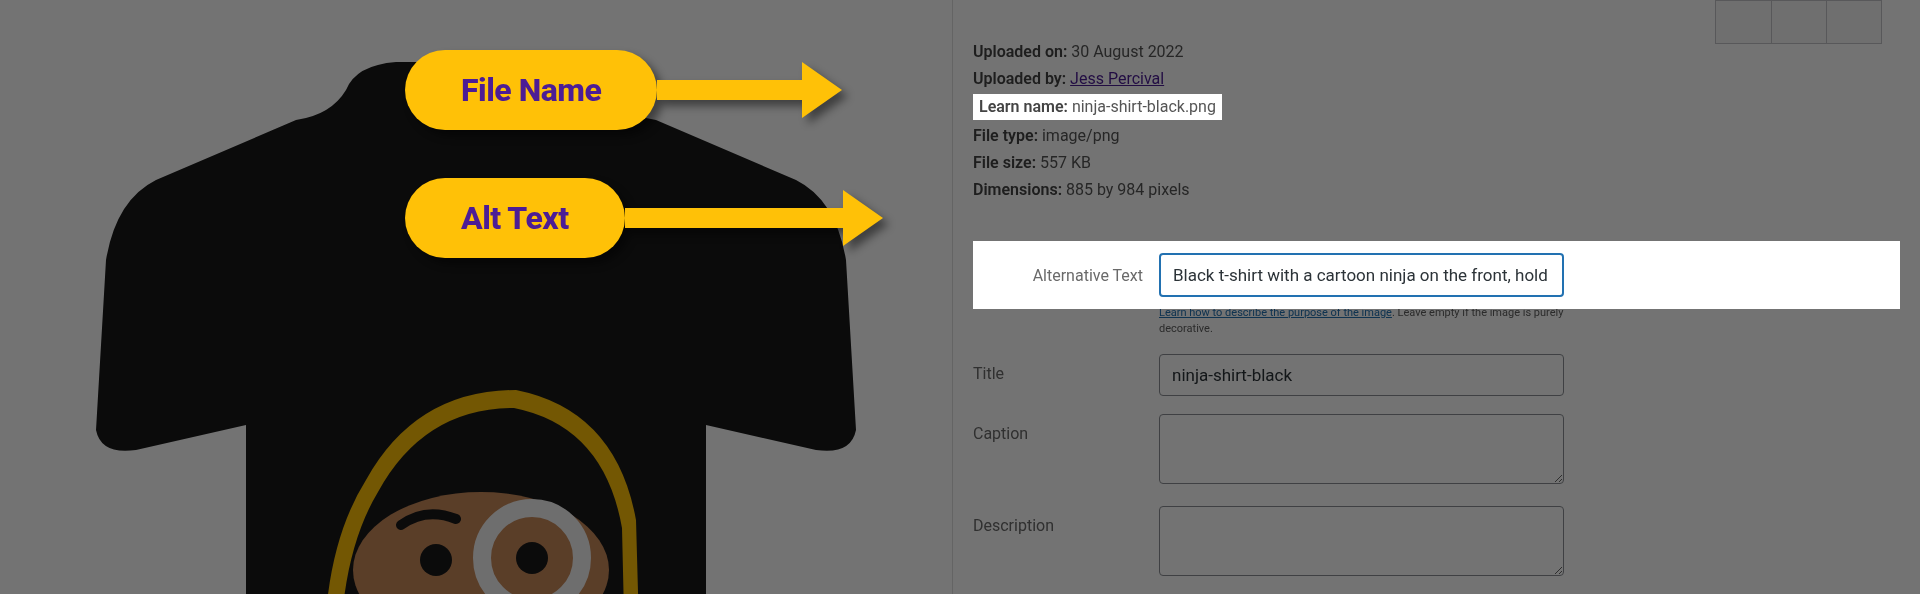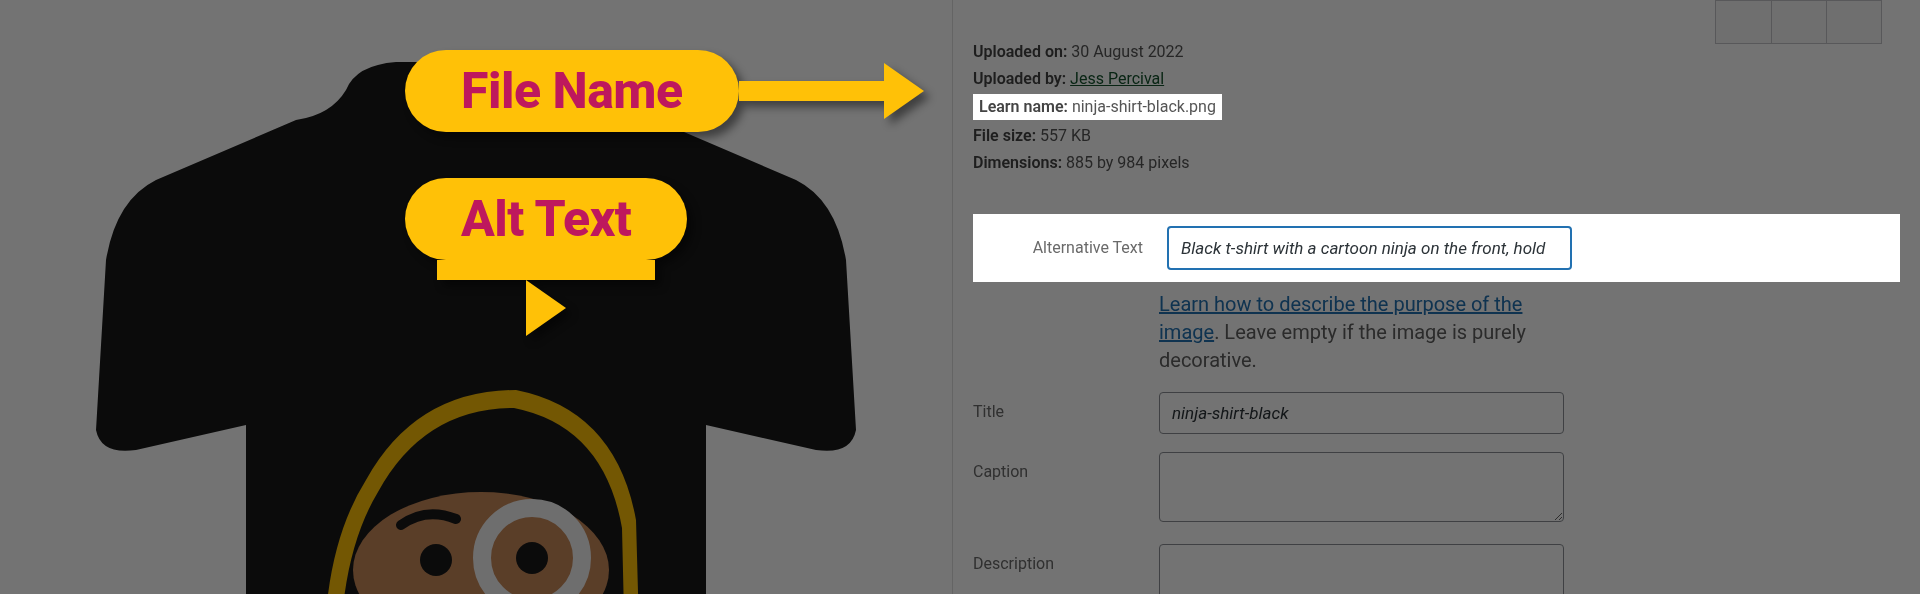--- a/index.html
+++ b/index.html
@@ -12,47 +12,47 @@
     
     
     .tshirt { position: relative; width: 760px; height: 620px; margin-top: 40px; }
     .tshirt-body { position: absolute; width: 760px; height: 620px; }
     .tshirt-shape { fill: #1a1a1a; }
     .ninja { position: absolute; left: 210px; top: 300px; width: 340px; height: 340px; }
     
     .details-panel { flex: 1; padding: 40px 20px 20px 20px; font-size: 16px; color: #555; border-left: 1px solid #ddd; position: relative; }
     .meta-line { margin-bottom: 4px; line-height: 1.45; }
     .meta-label { font-weight: 600; color: #444; }
-    .uploader-link { color: #14532d; }
+    .uploader-link { color: #4c1d95; }
     .file-name-highlight { display: inline-block; background: #fff; padding: 1px 6px; position: relative; z-index: 5; }
     
     .form-block { margin-top: 40px; }
     .form-row { display: flex; align-items: flex-start; gap: 16px; margin-bottom: 18px; }
     .form-lbl { width: 170px; color: #6a6a6a; font-size: 16px; padding-top: 10px; }
     .form-ctl { flex: 1; max-width: 405px; }
-    .form-ctl input[type=text] { width: 100%; padding: 10px 12px; border: 1px solid #8c8f94; border-radius: 4px; font-size: 17px; color: #2c3338; background: #fff; font-style: italic; }
+    .form-ctl input[type=text] { width: 100%; padding: 10px 12px; border: 1px solid #8c8f94; border-radius: 4px; font-size: 17px; color: #2c3338; background: #fff; }
     .form-ctl textarea { width: 100%; padding: 10px 12px; border: 1px solid #8c8f94; border-radius: 4px; font-size: 17px; min-height: 70px; background: #fff; resize: vertical; }
-    .alt-highlight-wrap { background: #fff; padding: 12px 0 12px 0; position: relative; z-index: 5; display: flex; align-items: center; gap: 24px; }
+    .alt-highlight-wrap { background: #fff; padding: 12px 0 12px 0; position: relative; z-index: 5; display: flex; align-items: center; gap: 16px; }
     .alt-highlight-wrap .form-lbl { width: 170px; text-align: right; padding-top: 0; }
     .alt-highlight-wrap .form-ctl input { border: 2px solid #2271b1; }
-    .hint { font-size: 20px; color: #5f5f5f; margin-top: 18px; line-height: 1.4; }
+    .hint { font-size: 11px; color: #5f5f5f; margin-top: 6px; line-height: 1.4; }
     .hint a { color: #2271b1; text-decoration: underline; }
     
     .top-btn-group { position: absolute; top: 0; right: 38px; display: flex; border: 1px solid #c3c4c7; }
     .top-btn-group .btn { width: 55px; height: 42px; background: #f6f7f7; border-left: 1px solid #c3c4c7; }
     .top-btn-group .btn:first-child { border-left: none; }
 
     
     .callout { position: absolute; z-index: 10; display: flex; align-items: center; filter: drop-shadow(6px 6px 4px rgba(0,0,0,0.45)); }
-    .callout-pill { background: #ffc107; color: #be185d; font-weight: 800; font-size: 50px; padding: 12px 56px; border-radius: 44px; letter-spacing: -0.5px; white-space: nowrap; }
+    .callout-pill { background: #ffc107; color: #4c1d95; font-weight: 800; font-size: 32px; padding: 21px 56px; border-radius: 44px; letter-spacing: -0.5px; white-space: nowrap; }
     .callout-arm { height: 20px; background: #ffc107; }
     .callout-head { width: 0; height: 0; border-top: 28px solid transparent; border-bottom: 28px solid transparent; border-left: 40px solid #ffc107; }
     .callout.c1 { top: 50px; left: 405px; }
     .callout.c1 .callout-arm { width: 145px; }
-    .callout.c2 { top: 178px; left: 405px; flex-direction: column; }
+    .callout.c2 { top: 178px; left: 405px; }
     .callout.c2 .callout-arm { width: 218px; }
   </style>
 </head>
 <body>
 
 <div class="backdrop">
   <div class="media-panel">
 
     <div class="top-btn-group">
       <div class="btn"></div>
@@ -89,20 +89,24 @@
       </div>
       <div class="meta-line">
         <span class="meta-label">Uploaded by:</span>
         <a href="#" class="uploader-link">Jess Percival</a>
       </div>
       <div class="meta-line">
         <span class="file-name-highlight">
           <span class="meta-label">Learn name:</span>
           <span>ninja-shirt-black.png</span>
         </span>
+      </div>
+      <div class="meta-line">
+        <span class="meta-label">File type:</span>
+        <span>image/png</span>
       </div>
       <div class="meta-line">
         <span class="meta-label">File size:</span>
         <span>557 KB</span>
       </div>
       <div class="meta-line">
         <span class="meta-label">Dimensions:</span>
         <span>885 by 984 pixels</span>
       </div>
 

